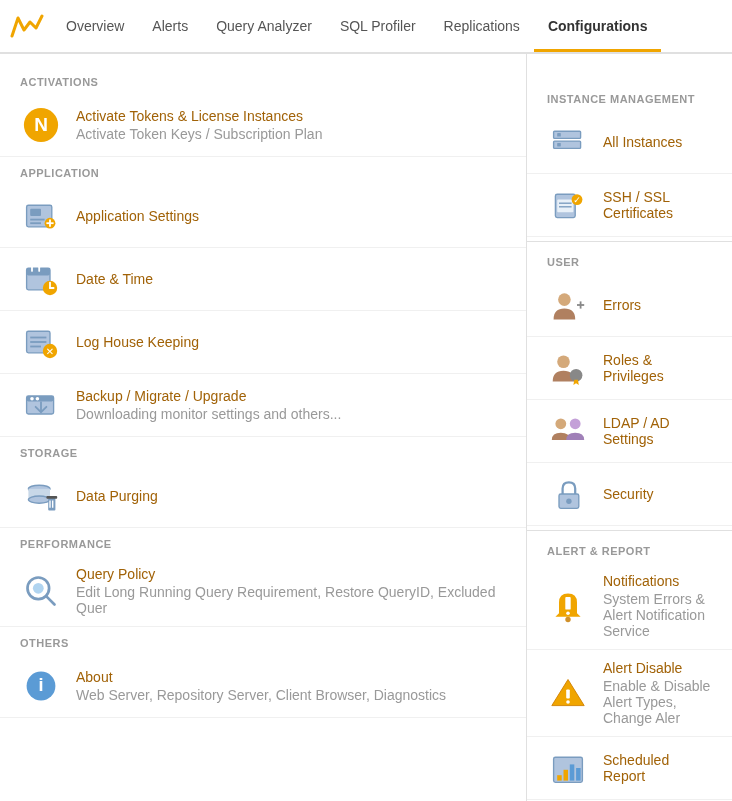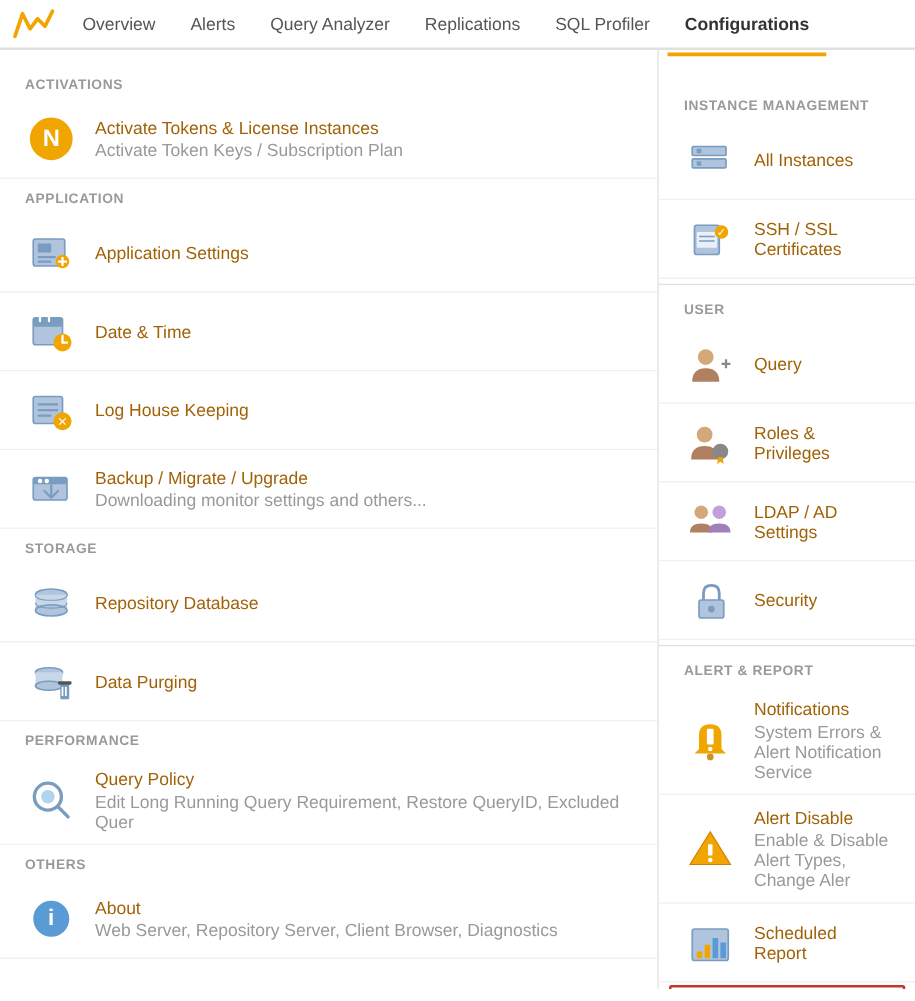--- a/index.html
+++ b/index.html
@@ -4,21 +4,21 @@
   <style>
     * { box-sizing: border-box; margin: 0; padding: 0; }
     body { font-family: Arial, sans-serif; background: #fff; width: 732px; min-height: 801px; font-size: 13px; color: #333; }
 
     
     .top-nav {
       display: flex;
       align-items: center;
       border-bottom: 2px solid #e0e0e0;
       background: #fff;
-      height: 40px;
+      height: 54px;
       padding: 0 8px;
     }
     .top-nav .logo {
       width: 36px;
       height: 36px;
       margin-right: 8px;
       flex-shrink: 0;
     }
     .nav-tab {
       padding: 0 14px;
@@ -120,22 +120,22 @@
   <div class="logo">
     <svg viewBox="0 0 36 36" width="36" height="36">
       <rect width="36" height="36" fill="none"></rect>
       <polyline points="4,28 10,10 16,22 22,14 28,20 34,8" fill="none" stroke="#f0a500" stroke-width="3" stroke-linecap="round" stroke-linejoin="round"></polyline>
     </svg>
   </div>
 
   <div class="nav-tab">Overview</div>
   <div class="nav-tab">Alerts</div>
   <div class="nav-tab">Query Analyzer</div>
+  <div class="nav-tab">SQL Profiler</div>
   <div class="nav-tab">Replications</div>
-  <div class="nav-tab">SQL Profiler</div>
   <div class="nav-tab active">Configurations</div>
 </div>
 
 <div class="main-content">
 
   <div class="left-panel">
 
     <div class="section-header">ACTIVATIONS</div>
     <div class="menu-item">
       <div class="icon-wrap">
@@ -214,34 +214,20 @@
         </svg>
       </div>
       <div class="text-wrap">
         <div class="title">Backup / Migrate / Upgrade</div>
         <div class="subtitle">Downloading monitor settings and others...</div>
       </div>
     </div>
 
     <div class="section-header">STORAGE</div>
 
-    <div class="menu-item">
-      <div class="icon-wrap">
-        <svg viewBox="0 0 40 40" width="36" height="36">
-          <ellipse cx="20" cy="13" rx="14" ry="5" fill="#b0c4de" stroke="#7a9cbf" stroke-width="1.5"></ellipse>
-          <rect x="6" y="13" width="28" height="14" fill="#c8d8e8"></rect>
-          <ellipse cx="20" cy="27" rx="14" ry="5" fill="#b0c4de" stroke="#7a9cbf" stroke-width="1.5"></ellipse>
-          <path d="M6,13 Q6,18 20,18 Q34,18 34,13" fill="none" stroke="#7a9cbf" stroke-width="1"></path>
-          <path d="M6,20 Q6,25 20,25 Q34,25 34,20" fill="none" stroke="#7a9cbf" stroke-width="1"></path>
-        </svg>
-      </div>
-      <div class="text-wrap">
-        <div class="title">Repository Database</div>
-      </div>
-    </div>
 
     <div class="menu-item">
       <div class="icon-wrap">
         <svg viewBox="0 0 40 40" width="36" height="36">
           <ellipse cx="18" cy="12" rx="12" ry="4" fill="#b0c4de" stroke="#7a9cbf" stroke-width="1.5"></ellipse>
           <rect x="6" y="12" width="24" height="12" fill="#c8d8e8"></rect>
           <ellipse cx="18" cy="24" rx="12" ry="4" fill="#b0c4de" stroke="#7a9cbf" stroke-width="1.5"></ellipse>
           <rect x="28" y="22" width="8" height="14" rx="1" fill="#7a9cbf"></rect>
           <rect x="26" y="20" width="12" height="3" rx="1" fill="#555"></rect>
           <line x1="30" y1="25" x2="30" y2="33" stroke="white" stroke-width="1.5"></line>
@@ -327,21 +313,21 @@
     <div class="menu-item">
       <div class="icon-wrap">
         <svg viewBox="0 0 40 40" width="36" height="36">
           <circle cx="16" cy="14" r="7" fill="#d4a97a"></circle>
           <path d="M4,36 Q4,24 16,24 Q28,24 28,36" fill="#b08060"></path>
           <line x1="30" y1="20" x2="38" y2="20" stroke="#888" stroke-width="2"></line>
           <line x1="34" y1="16" x2="34" y2="24" stroke="#888" stroke-width="2"></line>
         </svg>
       </div>
       <div class="text-wrap">
-        <div class="title">Query</div>
+        <div class="title">Errors</div>
       </div>
     </div>
 
     <div class="menu-item">
       <div class="icon-wrap">
         <svg viewBox="0 0 40 40" width="36" height="36">
           <circle cx="15" cy="13" r="7" fill="#d4a97a"></circle>
           <path d="M3,35 Q3,23 15,23 Q27,23 27,35" fill="#b08060"></path>
           <circle cx="29" cy="28" r="7" fill="#888"></circle>
           <path d="M27,33 L26,39 L29,37 L32,39 L31,33" fill="#f0a500"></path>

